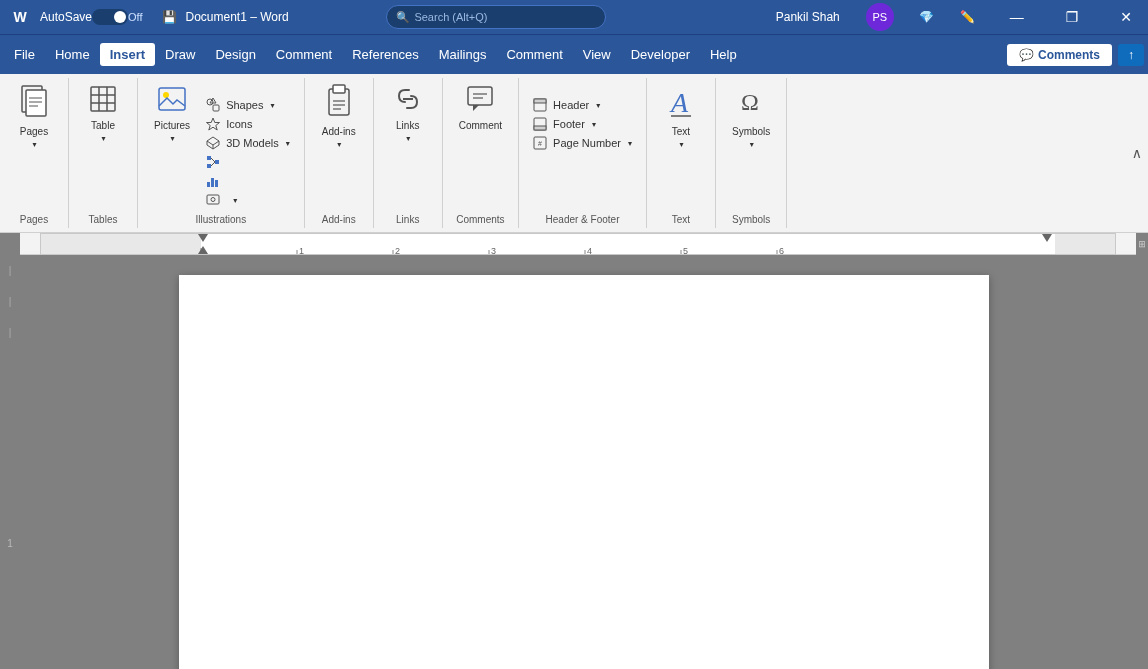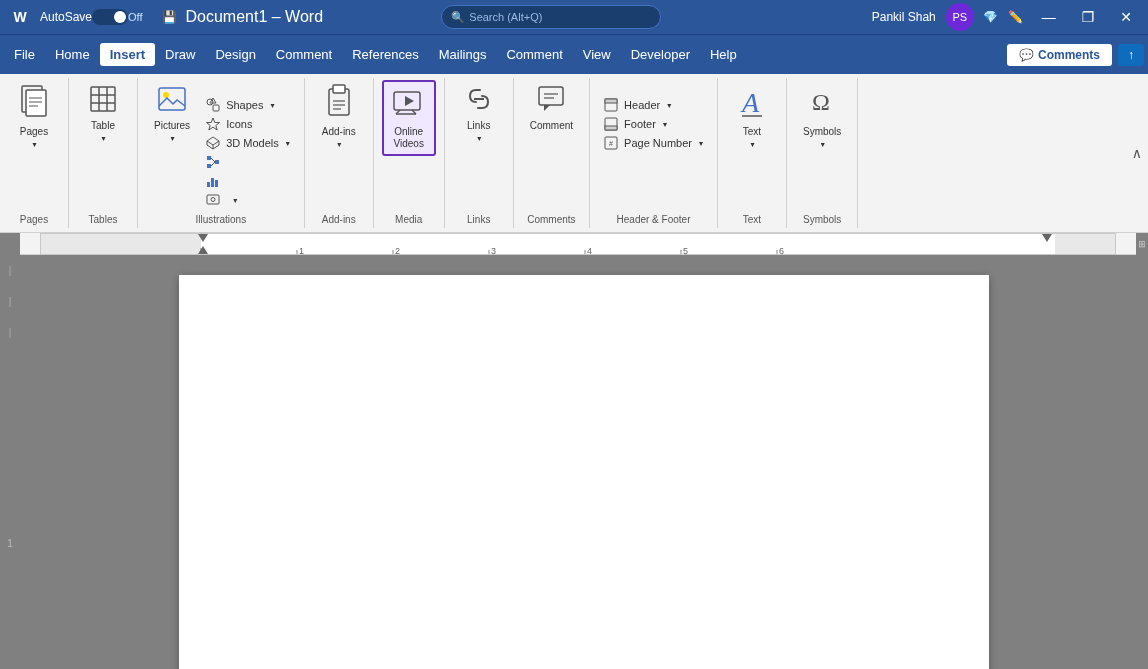--- a/index.html
+++ b/index.html
@@ -15,32 +15,32 @@
     .toggle-off {
       width: 36px; height: 16px; background: #1a3f6f; border-radius: 8px;
       position: relative; display: inline-block;
     }
     .toggle-off::after {
       content: ''; position: absolute; right: 2px; top: 2px;
       width: 12px; height: 12px; background: white; border-radius: 50%;
     }
     .toggle-label { font-size: 11px; color: #cce0ff; }
     .save-icon { margin: 0 8px; cursor: pointer; }
-    .doc-title { font-size: 16px; color: white; margin-right: 12px; }
+    .doc-title { font-size: 12px; color: white; margin-right: 12px; }
     .search-box {
       width: 220px; height: 24px; background: #1a3f6f; border: 1px solid #4472c4;
       border-radius: 12px; display: flex; align-items: center; padding: 0 10px;
       color: #cce0ff; font-size: 11px; margin: 0 auto;
     }
     .search-box input {
       background: transparent; border: none; outline: none; color: #cce0ff;
       font-size: 11px; width: 100%;
     }
     .search-box input::placeholder { color: #9ab8e0; }
-    .title-right { display: flex; align-items: center; gap: 10px; margin-left: auto; }
+    .title-right { display: flex; align-items: center; gap: 26px; margin-left: auto; }
     .user-name { font-size: 12px; color: white; }
     .avatar { width: 28px; height: 28px; border-radius: 50%; background: #6d28d9; display: flex; align-items: center; justify-content: center; font-size: 11px; color: white; overflow: hidden; }
     .win-btn { background: none; border: none; color: white; font-size: 14px; cursor: pointer; padding: 0 8px; height: 34px; display: flex; align-items: center; }
 
     
     .menu-bar {
       display: flex; align-items: center; height: 40px;
       background: #2b579a; color: white; padding: 0 4px;
       border-top: 1px solid #1e4080;
     }
@@ -311,37 +311,20 @@
             <line x1="9" y1="25" x2="17" y2="25" stroke="#555" stroke-width="1.2"></line>
           </svg>
         </span>
         <span class="label">Add-ins</span>
         <span class="dropdown-arrow">▾</span>
       </button>
     </div>
     <div class="ribbon-group-label">Add-ins</div>
   </div>
 
-  <div class="ribbon-group">
-    <div class="ribbon-group-content">
-      <button class="ribbon-btn ribbon-btn-large highlighted">
-        <span class="icon">
-          <svg width="34" height="34" viewBox="0 0 34 34">
-            <rect x="2" y="6" width="26" height="18" rx="2" fill="none" stroke="#555" stroke-width="1.5"></rect>
-            <polygon points="13,10 13,20 22,15" fill="#555"></polygon>
-            <line x1="4" y1="28" x2="8" y2="24" stroke="#555" stroke-width="1.5"></line>
-            <line x1="24" y1="28" x2="20" y2="24" stroke="#555" stroke-width="1.5"></line>
-            <line x1="4" y1="28" x2="24" y2="28" stroke="#555" stroke-width="1.5"></line>
-          </svg>
-        </span>
-        <span class="label">Online<br>Videos</span>
-      </button>
-    </div>
-    <div class="ribbon-group-label">Media</div>
-  </div>
 
   <div class="ribbon-group">
     <div class="ribbon-group-content">
       <button class="ribbon-btn ribbon-btn-large">
         <span class="icon">
           <svg width="30" height="30" viewBox="0 0 30 30">
             <path d="M12,18 Q6,18 6,12 Q6,6 12,6 L16,6" fill="none" stroke="#555" stroke-width="2" stroke-linecap="round"></path>
             <path d="M18,12 Q24,12 24,18 Q24,24 18,24 L14,24" fill="none" stroke="#555" stroke-width="2" stroke-linecap="round"></path>
             <line x1="10" y1="15" x2="20" y2="15" stroke="#555" stroke-width="2"></line>
           </svg>

